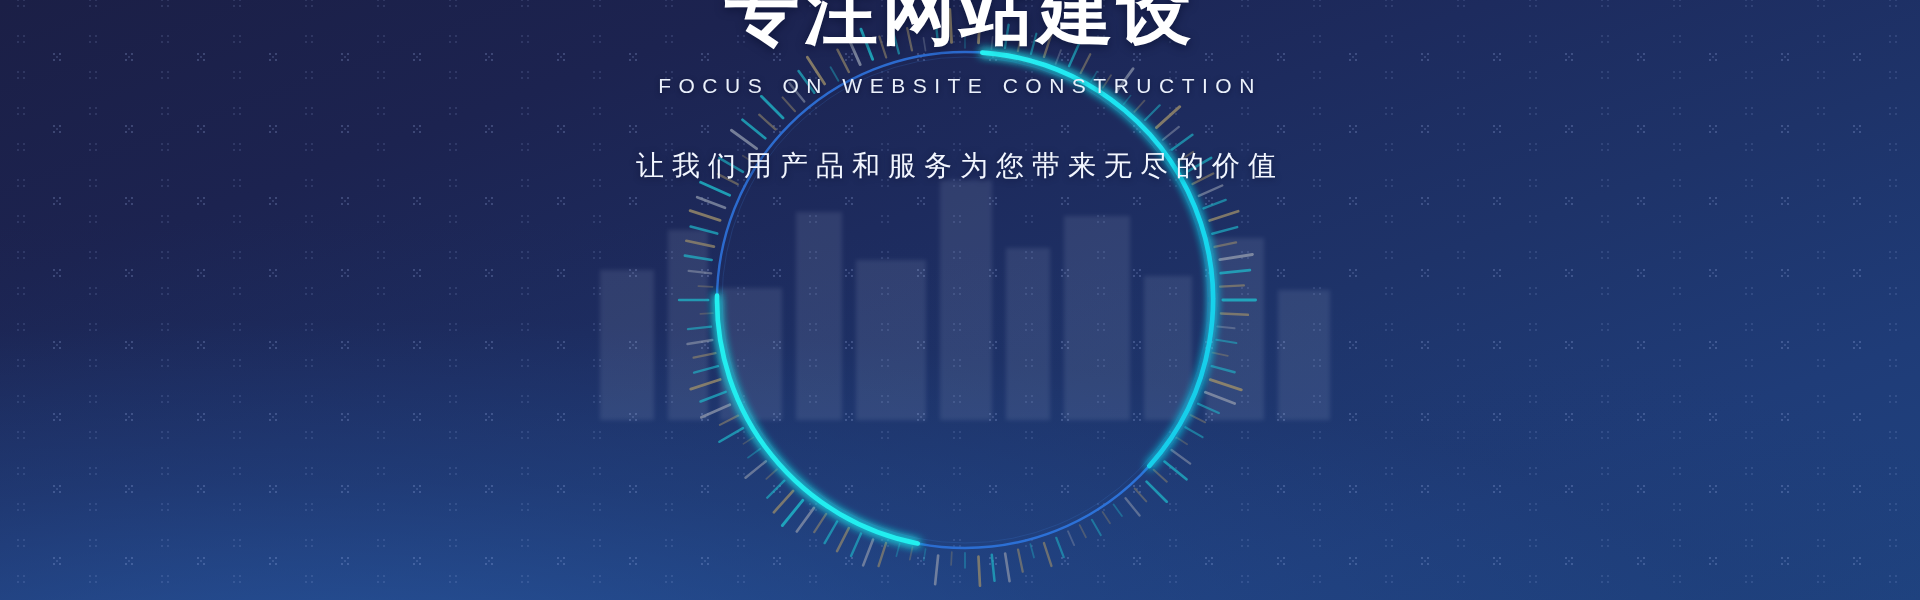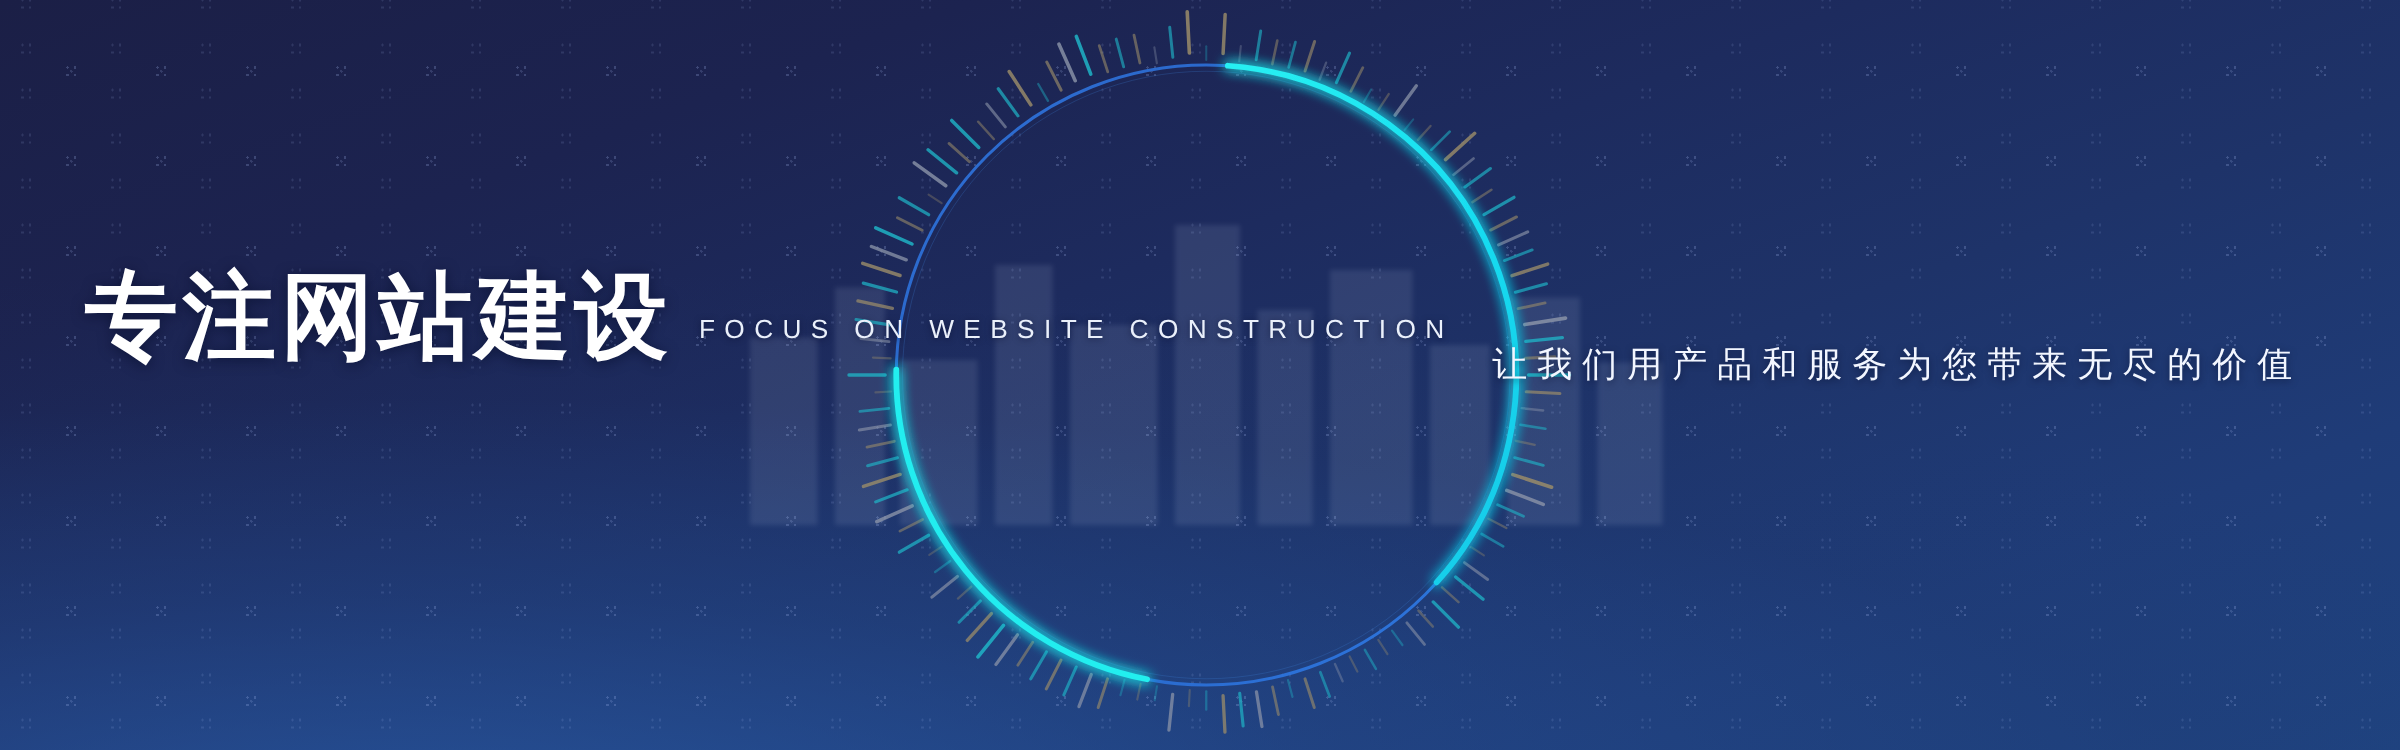--- a/index.html
+++ b/index.html
@@ -86,23 +86,22 @@
   }
 
   
   .content {
     position: absolute;
     left: 0;
     top: 0;
     width: 1920px;
     height: 564px;
     display: flex;
-    flex-direction: row;
+    flex-direction: column;
     align-items: center;
-    justify-content: center;
   }
   .headline {
     font-size: 76px;
     font-weight: bold;
     color: #ffffff;
     letter-spacing: 4px;
     line-height: 1;
     margin: 0 0 0 0;
     transform: translateY(-28px) scaleX(0.98);
     text-shadow: 0 2px 10px rgba(4,10,36,0.55);
@@ -116,21 +115,21 @@
     margin: 16px;
     transform: translateY(-18px);
     white-space: nowrap;
     text-shadow: 0 1px 5px rgba(4,10,36,0.5);
   }
   .tagline {
     font-size: 28px;
     color: #f2f6ff;
     letter-spacing: 8px;
     font-weight: normal;
-    margin: 15px;
+    margin: 5px;
     transform: translateY(10px);
     white-space: nowrap;
     text-shadow: 0 1px 6px rgba(4,10,36,0.5);
   }
 </style>
 </head>
 <body>
 
 <div id="banner">
 

